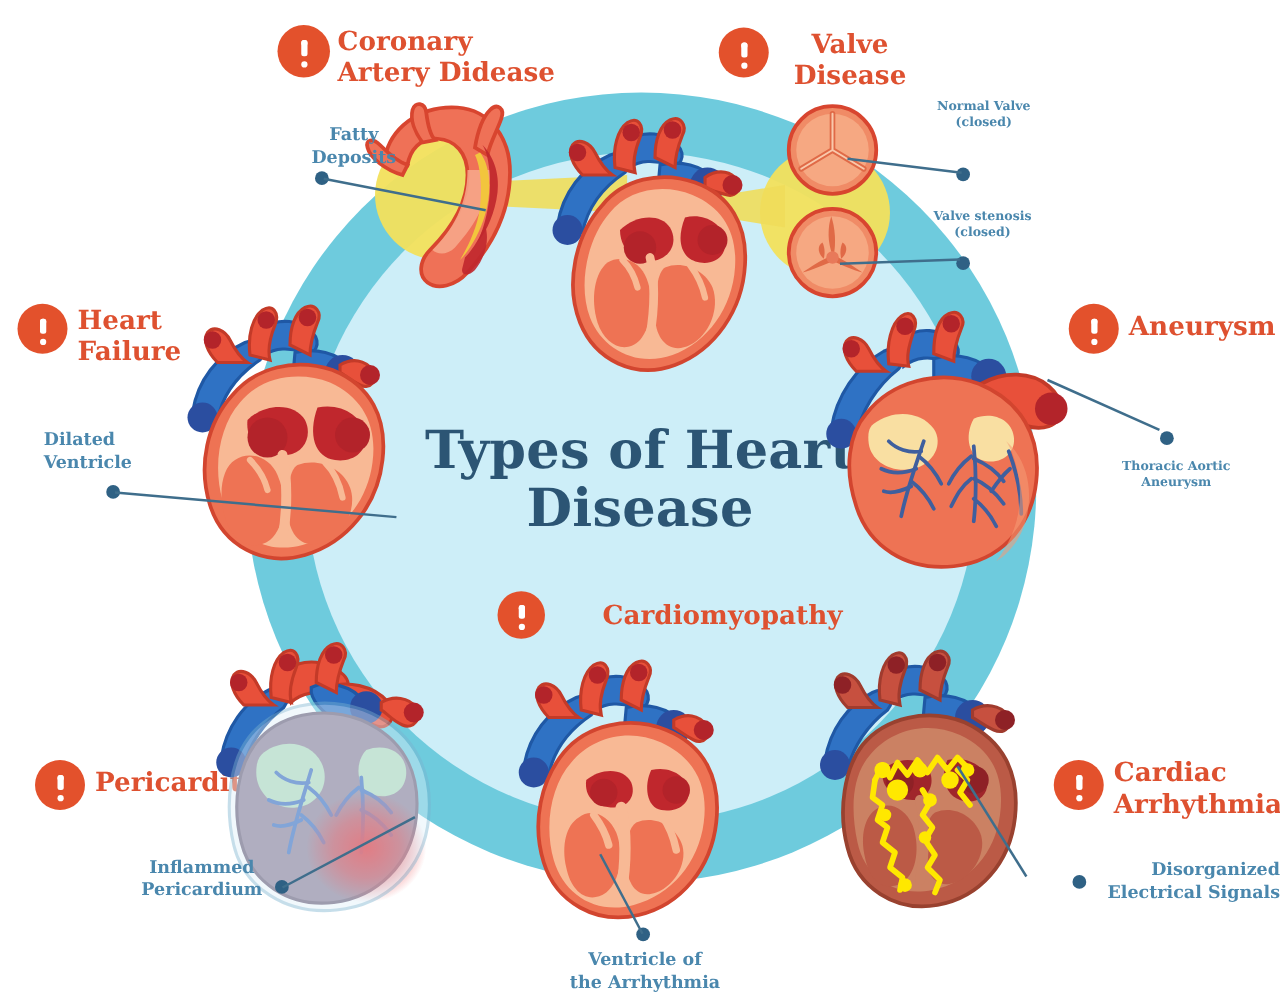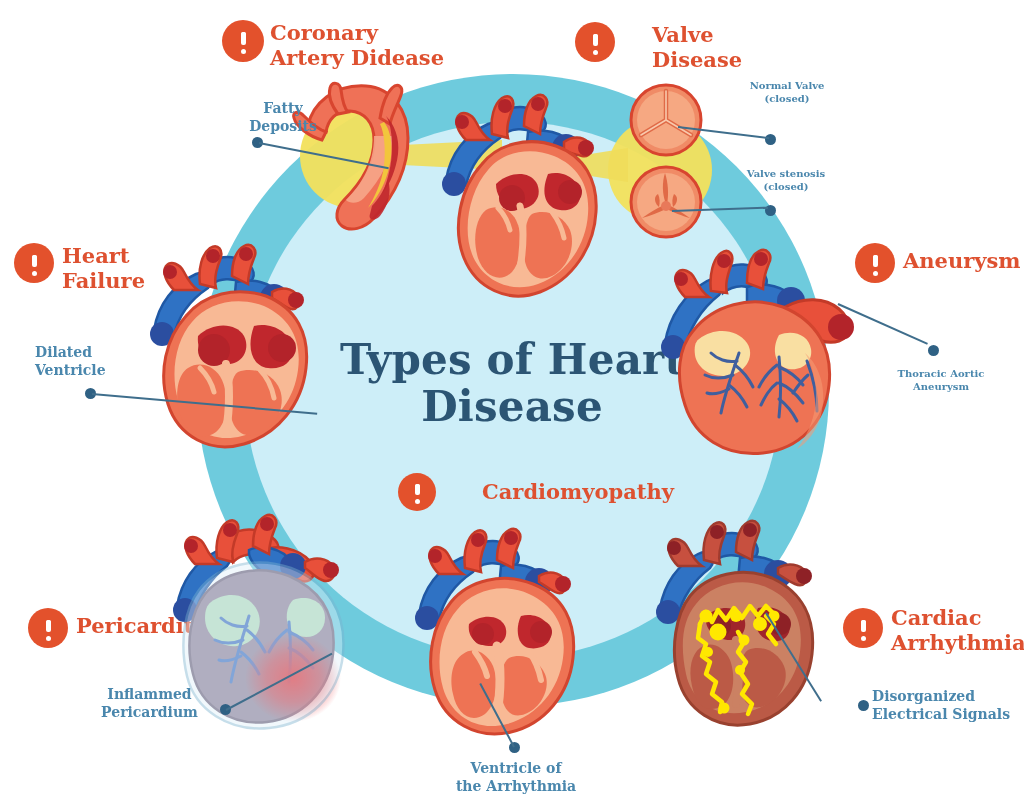--- a/index.html
+++ b/index.html
@@ -116,21 +116,21 @@
   <div class="sub-label" style="left:228px;top:100px;width:110px;text-align:center;">
     <div>Fatty</div>
     <div>Deposits</div>
   </div>
 
   <div class="warn" style="left:575px;top:22px;width:40px;height:40px;">
     <span class="bang" style="height:12px;margin-top:-5px;">
         <i style="position:absolute;left:0;top:16px;width:5px;height:5px;border-radius:50%;background:#fff;display:block;"></i>
       </span>
   </div>
-  <div class="dz-title" style="left:652px;top:22px;width:160px;">
+  <div class="dz-title" style="left:600px;top:22px;width:160px;text-align:center;">
     <div>Valve</div>
     <div>Disease</div>
   </div>
 
   <div class="glow-yellow" style="left:608px;top:118px;width:104px;height:104px;"></div>
   <div class="beam" style="left:556px;top:148px;width:72px;height:34px;
               clip-path:polygon(0% 34%,0% 66%,100% 100%,100% 0%);"></div>
 
   <div class="heart" style="left:628px;top:82px;">
     <svg width="76" height="76" viewBox="0 0 76 76">
@@ -443,21 +443,21 @@
       <ellipse cx="128" cy="168" rx="48" ry="44" fill="url(#inflame)"></ellipse>
 
       <path d="M34 80 C54 54,92 46,126 58 C162 72,182 102,178 144
                C174 186,144 214,104 218 C64 222,30 200,22 166
                C14 132,20 98,34 80 Z" fill="#dff0fa" opacity="0.42" stroke="#7ab2cf" stroke-width="2.5"></path>
     </svg>
   </div>
 
   <div class="dot" style="left:220px;top:704px;"></div>
   <div class="lead" style="left:226px;top:709px;width:120px;transform:rotate(-28deg);"></div>
-  <div class="sub-label" style="left:92px;top:686px;width:115px;text-align:center;">
+  <div class="sub-label" style="left:104px;top:686px;width:115px;text-align:center;">
     <div>Inflammed</div>
     <div>Pericardium</div>
   </div>
 
   <div class="warn" style="left:843px;top:608px;width:40px;height:40px;">
     <span class="bang" style="height:12px;margin-top:-5px;">
         <i style="position:absolute;left:0;top:16px;width:5px;height:5px;border-radius:50%;background:#fff;display:block;"></i>
       </span>
   </div>
   <div class="dz-title" style="left:891px;top:605px;width:180px;">
@@ -515,18 +515,18 @@
         <circle cx="126" cy="104" r="5.5"></circle>
         <circle cx="60" cy="140" r="5"></circle>
         <circle cx="92" cy="158" r="5"></circle>
         <circle cx="76" cy="196" r="5.5"></circle>
       </g>
     </svg>
   </div>
 
   <div class="dot" style="left:858px;top:700px;"></div>
   <div class="lead" style="left:766px;top:612px;width:104px;transform:rotate(58deg);"></div>
-  <div class="sub-label" style="left:872px;top:688px;width:152px;text-align:left;">
+  <div class="sub-label" style="left:872px;top:688px;width:152px;text-align:right;">
     <div>Disorganized</div>
     <div>Electrical Signals</div>
   </div>
 
 </div>
 
 </body></html>

